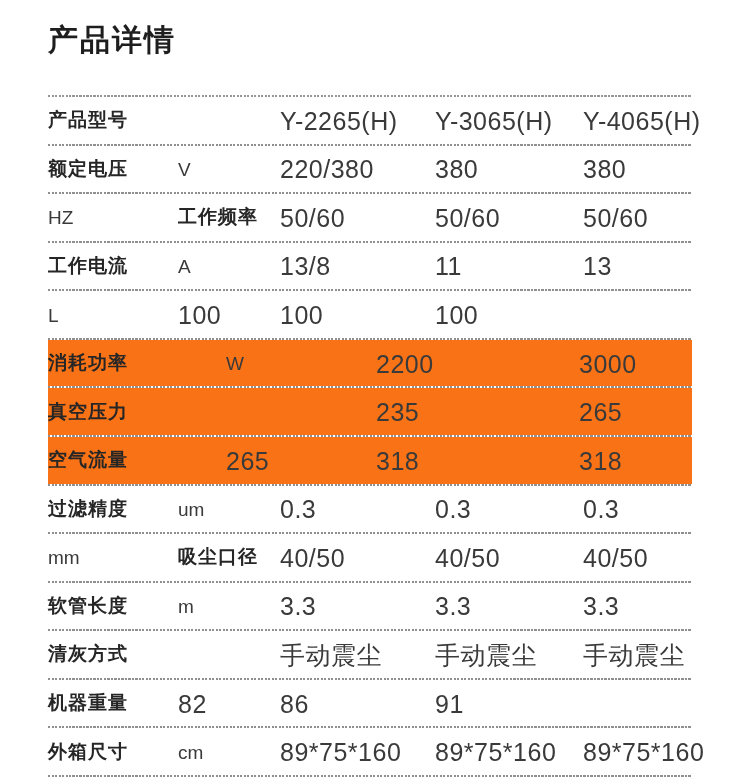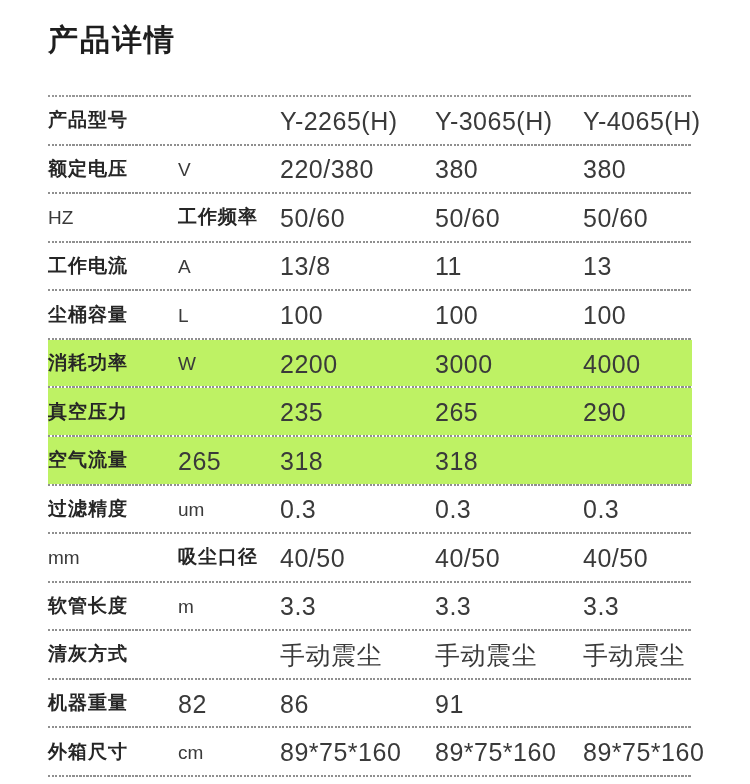--- a/index.html
+++ b/index.html
@@ -51,21 +51,22 @@
     content: "";
     position: absolute;
     left: 0;
     right: 0;
     bottom: -2px;
     height: 2px;
     background: repeating-linear-gradient(to right, #8f8f8f 0 2px, transparent 2px 3.5px);
   }
   .spec-row { margin-bottom: 2px; }
   .spec-row.highlight {
-    background: #bef264;
+    background: #f97316;
+    gap: 48px;
   }
   .cell {
     white-space: nowrap;
     overflow: visible;
   }
   .cell.label {
     font-size: 19px;
     font-weight: 700;
     color: #262626;
     letter-spacing: 1px;
@@ -117,21 +118,20 @@
 
   <div class="spec-row">
     <div class="cell label">工作电流</div>
     <div class="cell unit">A</div>
     <div class="cell value">13/8</div>
     <div class="cell value">11</div>
     <div class="cell value">13</div>
   </div>
 
   <div class="spec-row">
-    <div class="cell label">尘桶容量</div>
     <div class="cell unit">L</div>
     <div class="cell value">100</div>
     <div class="cell value">100</div>
     <div class="cell value">100</div>
   </div>
 
   <div class="spec-row highlight">
     <div class="cell label">消耗功率</div>
     <div class="cell unit">W</div>
     <div class="cell value">2200</div>

